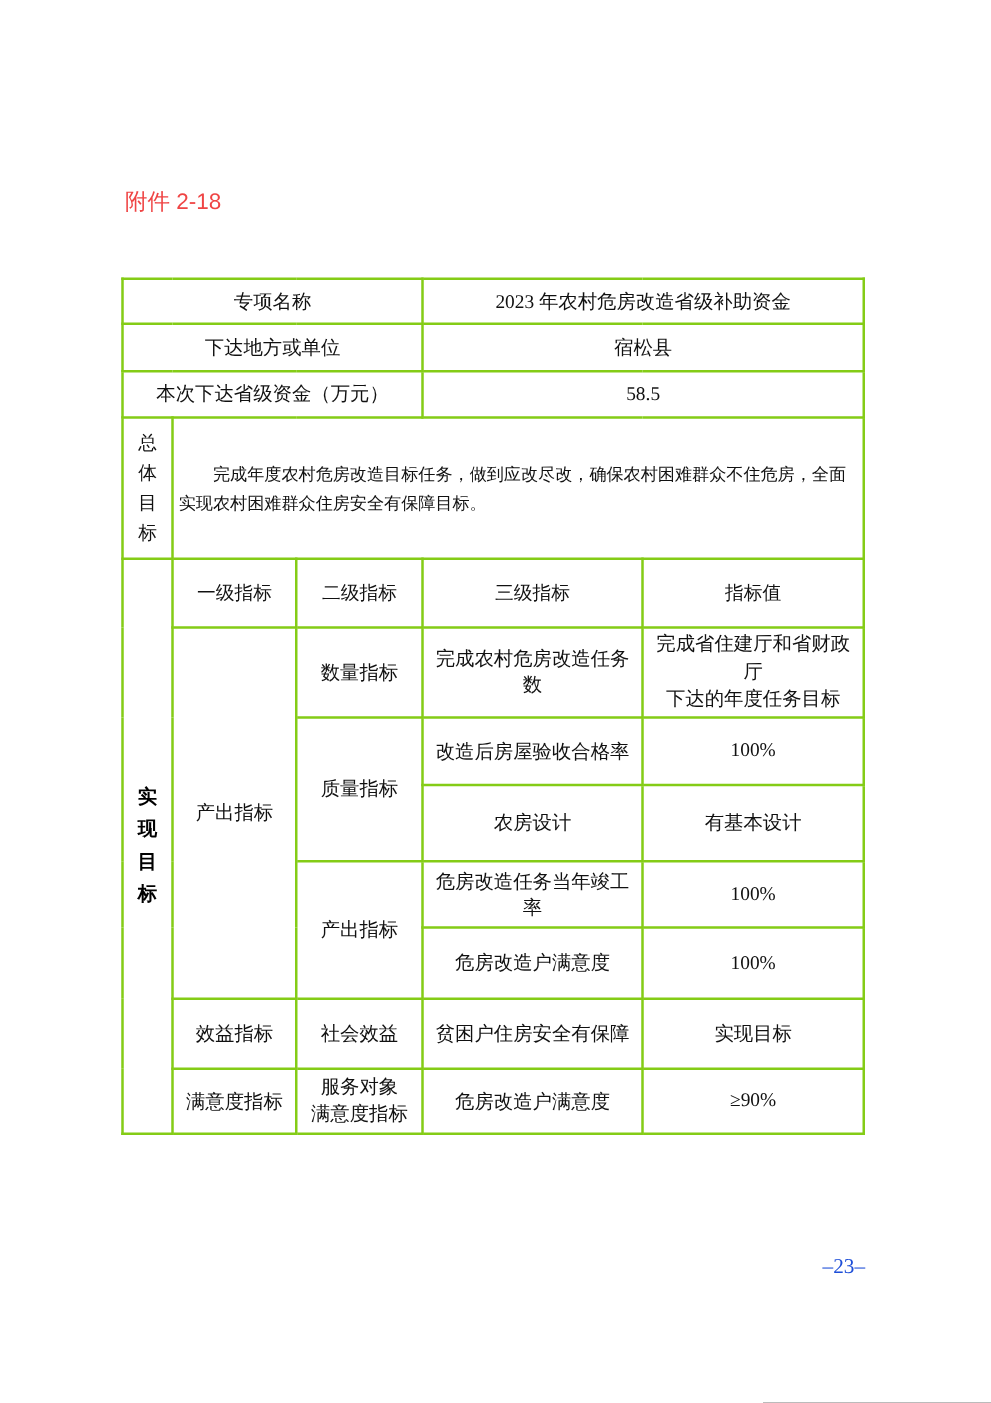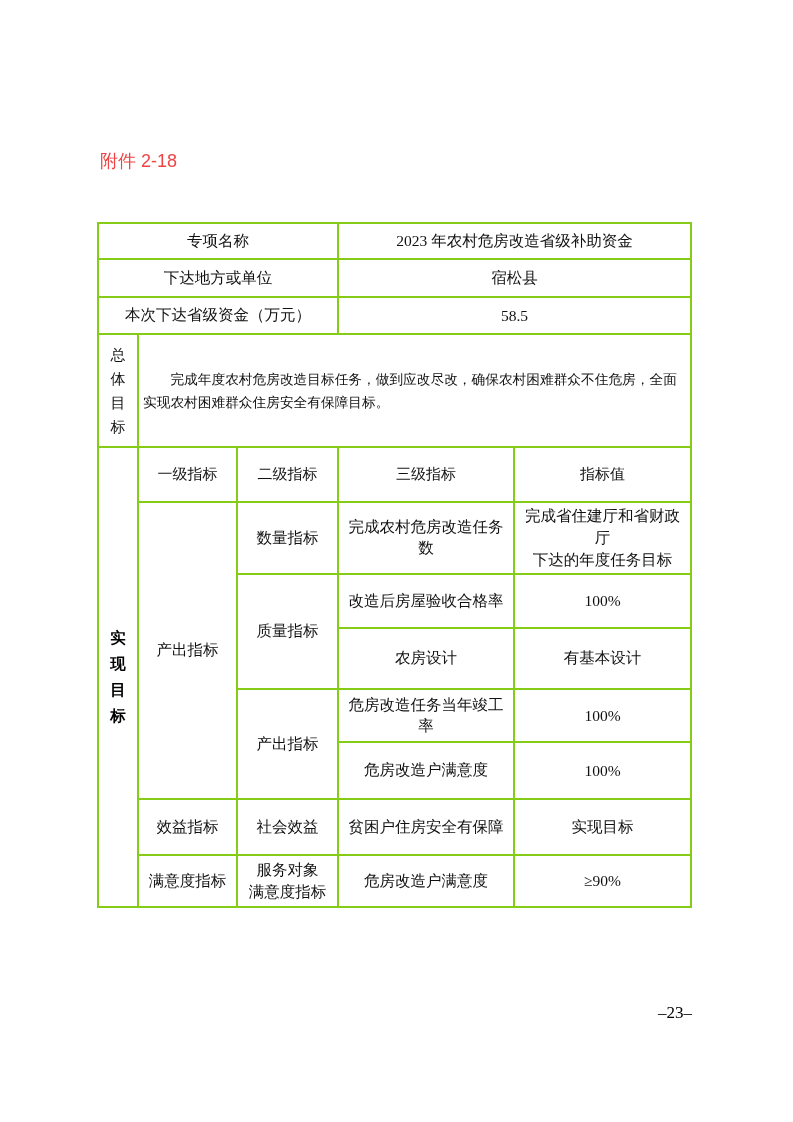--- a/index.html
+++ b/index.html
@@ -84,21 +84,21 @@
     font-weight:bold;
     font-size:15.5px;
     line-height:26px;
     color:#000;
   }
   .page-number{
     position:absolute;
     right:101px;top:1003px;
     font-family:"Liberation Serif","DejaVu Serif",serif;
     font-size:17px;
-    color:#000000;
+    color:#1d4ed8;
   }
 </style>
 </head>
 <body>
 
 <div class="page">
 
   <div class="attachment">附件 2-18</div>
 
 

